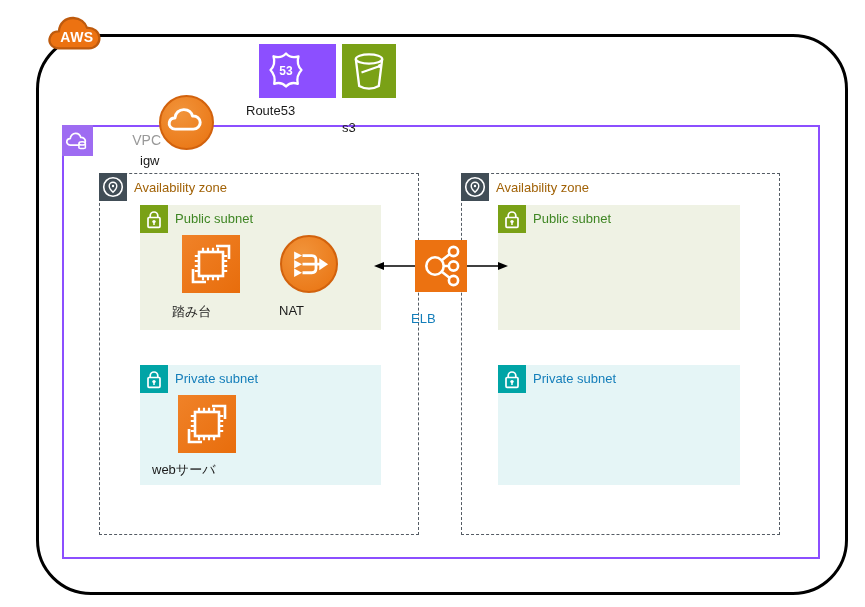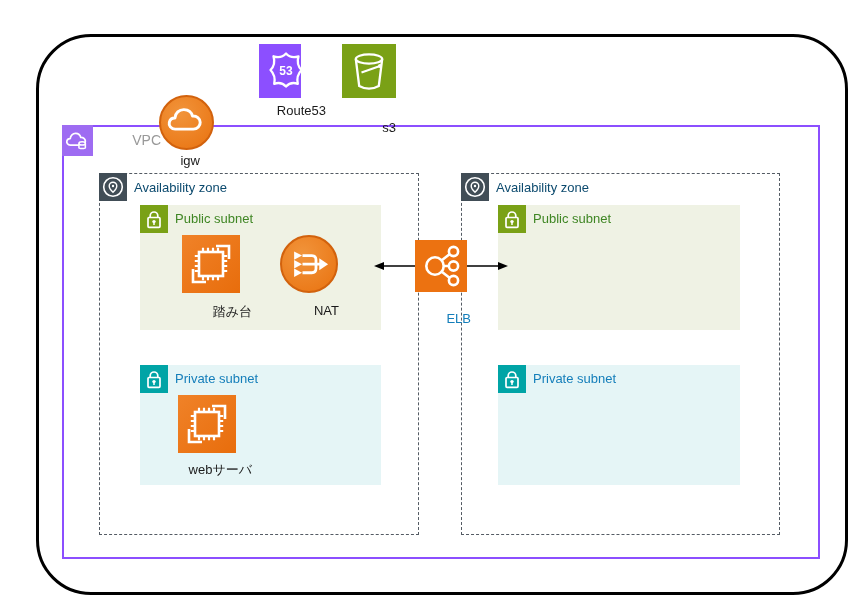--- a/index.html
+++ b/index.html
@@ -15,21 +15,21 @@
 
   .outer-box{position:absolute;left:36px;top:34px;width:812px;height:561px;
              border:3px solid #000;border-radius:55px;z-index:0}
 
   .aws-badge{position:absolute;left:44px;top:6px;width:66px;height:48px;z-index:6}
   .aws-badge svg{position:absolute;left:0;top:0}
   .aws-badge-text{position:absolute;left:0;right:0;top:23px;text-align:center;
                   color:#fff;font-weight:bold;font-size:14px;letter-spacing:.5px}
 
   .node{position:absolute;z-index:2}
-  .n-route53{left:259px;top:44px;width:42px;height:54px;background:var(--purple)}
+  .n-route53{left:259px;top:44px;width:77px;height:54px;background:var(--purple)}
   .n-s3{left:342px;top:44px;width:54px;height:54px;background:var(--green)}
 
   .vpc-box{position:absolute;left:62px;top:125px;width:758px;height:434px;
            border:2px solid var(--purple);z-index:1}
   .vpc-icon{position:absolute;left:62px;top:125px;width:31px;height:31px;
             background:var(--purple-light);z-index:2}
 
   .igw{left:159px;top:95px;width:55px;height:55px;border-radius:50%;z-index:4;
        background:radial-gradient(circle at 38% 32%,#F1943B,#E9720F);
        border:2px solid var(--orange-border)}
@@ -57,26 +57,26 @@
   .ec2-web{left:178px;top:395px}
   .nat{left:280px;top:235px;width:58px;height:58px;border-radius:50%;
        background:radial-gradient(circle at 38% 32%,#F1943B,#E9720F);
        border:2px solid var(--orange-border)}
   .elb{left:415px;top:240px;width:52px;height:52px;background:var(--orange);z-index:4}
 
   .arrow{position:absolute;z-index:3}
   .arrow-left{left:374px;top:259px}
   .arrow-right{left:466px;top:259px}
 
-  .lbl{position:absolute;font-size:13px;color:var(--text);text-align:right;z-index:2;white-space:nowrap}
+  .lbl{position:absolute;font-size:13px;color:var(--text);text-align:left;z-index:2;white-space:nowrap}
   .l-route53{left:246px;top:103px;width:80px}
   .l-s3{left:342px;top:120px;width:54px}
   .l-vpc{left:101px;top:132px;width:60px;text-align:right;font-size:14px;color:var(--vpc-text)}
   .l-igw{left:140px;top:153px;width:60px}
-  .az-lbl{font-size:13px;text-align:right;color:#0c4a6e}
+  .az-lbl{font-size:13px;text-align:right;color:#a16207}
   .az-lbl-l{left:134px;top:180px}
   .az-lbl-r{left:496px;top:180px}
   .sub-lbl{font-size:13px;text-align:left}
   .sub-lbl.pub{color:var(--public-text)}
   .sub-lbl.priv{color:var(--private-text)}
   .l-pub-l{left:175px;top:211px}.l-pub-r{left:533px;top:211px}
   .l-priv-l{left:175px;top:371px}.l-priv-r{left:533px;top:371px}
   .l-bastion{left:172px;top:303px;width:80px}
   .l-nat{left:279px;top:303px;width:60px}
   .l-web{left:152px;top:461px;width:100px}
@@ -85,20 +85,26 @@
   .shield-text{fill:#fff;font-size:12px;font-weight:bold;font-family:"Liberation Sans",sans-serif;text-anchor:middle}
   .fill-plight{fill:var(--purple-light)}
 </style>
 </head>
 <body>
 
 <div class="canvas">
 
   <div class="outer-box"></div>
 
+  <div class="aws-badge">
+    <svg width="66" height="48" viewBox="0 0 56 42">
+      <path d="M12 37 C5.8 37 2.6 31.8 4.4 27.2 C5.7 23.9 8.9 22 12.2 22.2 C12.6 15 18.3 10.2 24.9 10.5 C30.6 10.7 35.2 14.2 36.8 19.2 C42.6 18.7 47.3 22.7 47.6 27.8 C47.9 32.9 44 37 38.4 37 Z" fill="#EC7211" stroke="#BE5A0D" stroke-width="2" stroke-linejoin="round"></path>
+    </svg>
+    <span class="aws-badge-text">AWS</span>
+  </div>
 
   <div class="node n-route53">
     <svg width="54" height="54" viewBox="0 0 54 54">
       <path d="M27 9.5 C24 12.8 19 13.8 14.5 12.3 C16 17.3 15 22.4 11.5 26 C15 29.6 16.3 34.7 15.2 39.8 C19.4 38.4 24.2 39.4 27 42.6 C29.8 39.4 34.6 38.4 38.8 39.8 C37.7 34.7 39 29.6 42.5 26 C39 22.4 38 17.3 39.5 12.3 C35 13.8 30 12.8 27 9.5 Z" fill="none" stroke="#fff" stroke-width="2.3" stroke-linejoin="round"></path>
       <text class="shield-text" x="27" y="30.5">53</text>
     </svg>
   </div>
   <div class="lbl l-route53">Route53</div>
 
   <div class="node n-s3">

